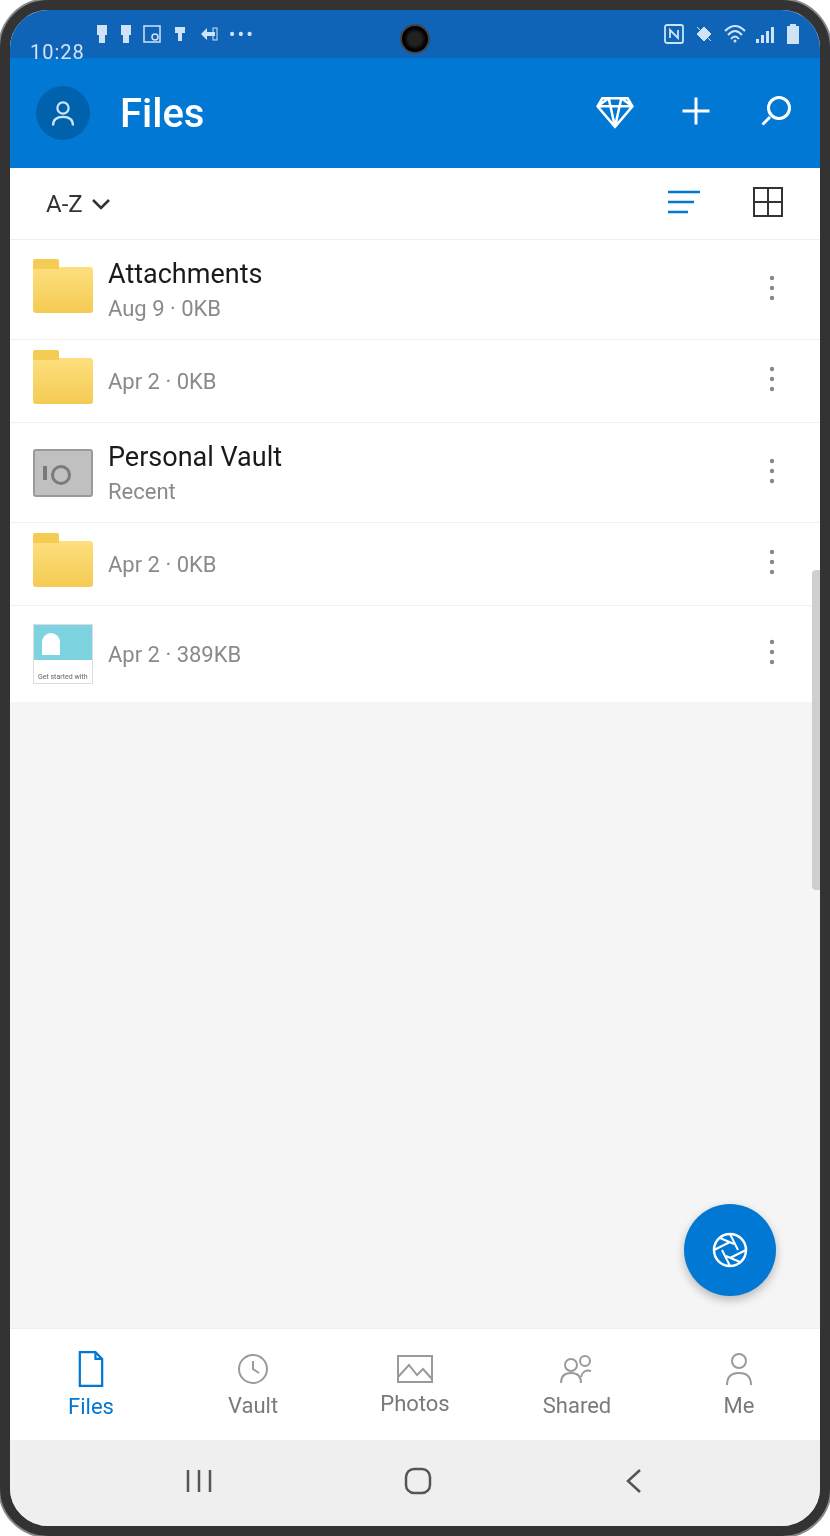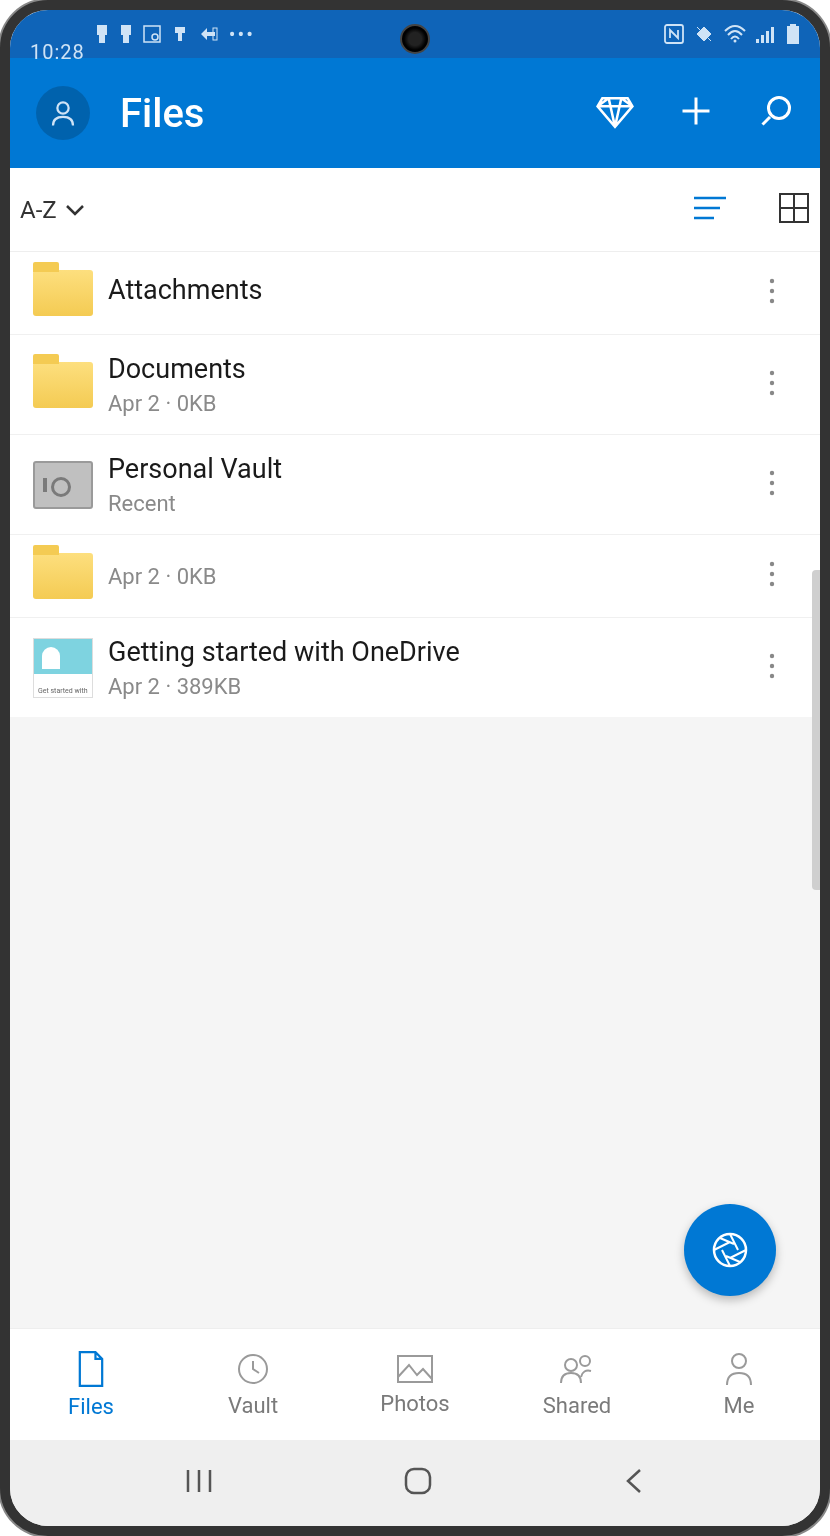--- a/index.html
+++ b/index.html
@@ -60,25 +60,25 @@
     .header-title {
       font-size: 40px;
       font-weight: 500;
       margin-left: 30px;
       flex: 1;
       color: #fff;
     }
     .header-actions { display: flex; gap: 44px; align-items: center; }
 
     .toolbar {
-      height: 84px;
+      height: 72px;
       background: #fff;
       display: flex;
       align-items: center;
-      padding: 0 10px;
+      padding: 0 36px;
       border-bottom: 1px solid #eee;
       text-align: center;
     }
     .sort-btn {
       display: flex; align-items: center; gap: 8px;
       font-size: 24px; color: #333;
     }
     .toolbar-spacer { flex: 1; }
     .toolbar-icon { margin-left: 50px; }
 
@@ -344,36 +344,36 @@
     </span>
   </div>
 
   <div class="file-list">
     <div class="file-item">
       <div class="file-icon">
           <div class="folder-icon"></div>
         </div>
       <div class="file-info">
         <div class="file-name">Attachments</div>
+        <div class="file-meta">Aug 9 · 0KB</div>
       </div>
       <div class="file-menu">
         <svg width="6" height="26" viewBox="0 0 6 26">
             <circle cx="3" cy="3" r="2.2" fill="#888"></circle>
             <circle cx="3" cy="13" r="2.2" fill="#888"></circle>
             <circle cx="3" cy="23" r="2.2" fill="#888"></circle>
           </svg>
       </div>
     </div>
 
     <div class="file-item">
       <div class="file-icon">
           <div class="folder-icon"></div>
         </div>
       <div class="file-info">
-        <div class="file-name">Documents</div>
         <div class="file-meta">Apr 2 · 0KB</div>
       </div>
       <div class="file-menu">
         <svg width="6" height="26" viewBox="0 0 6 26">
             <circle cx="3" cy="3" r="2.2" fill="#888"></circle>
             <circle cx="3" cy="13" r="2.2" fill="#888"></circle>
             <circle cx="3" cy="23" r="2.2" fill="#888"></circle>
           </svg>
       </div>
     </div>
@@ -409,21 +409,20 @@
             <circle cx="3" cy="23" r="2.2" fill="#888"></circle>
           </svg>
       </div>
     </div>
 
     <div class="file-item" style="border-bottom:none;">
       <div class="file-icon">
           <div class="pdf-thumb"></div>
         </div>
       <div class="file-info">
-        <div class="file-name">Getting started with OneDrive</div>
         <div class="file-meta">Apr 2 · 389KB</div>
       </div>
       <div class="file-menu">
         <svg width="6" height="26" viewBox="0 0 6 26">
             <circle cx="3" cy="3" r="2.2" fill="#888"></circle>
             <circle cx="3" cy="13" r="2.2" fill="#888"></circle>
             <circle cx="3" cy="23" r="2.2" fill="#888"></circle>
           </svg>
       </div>
     </div>

